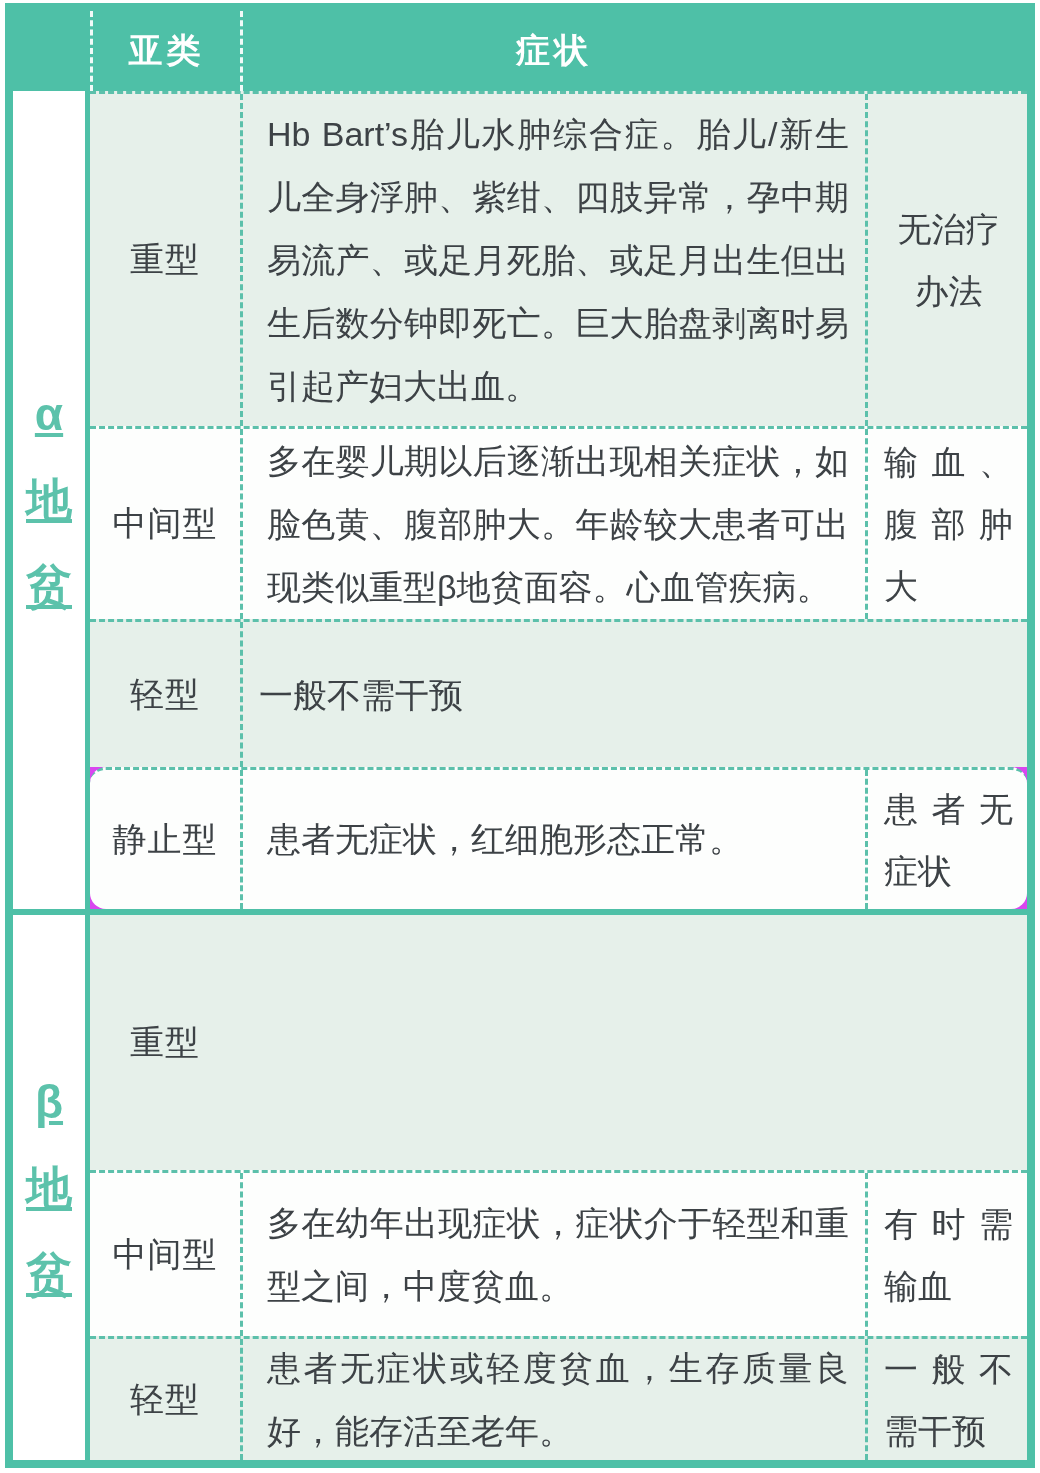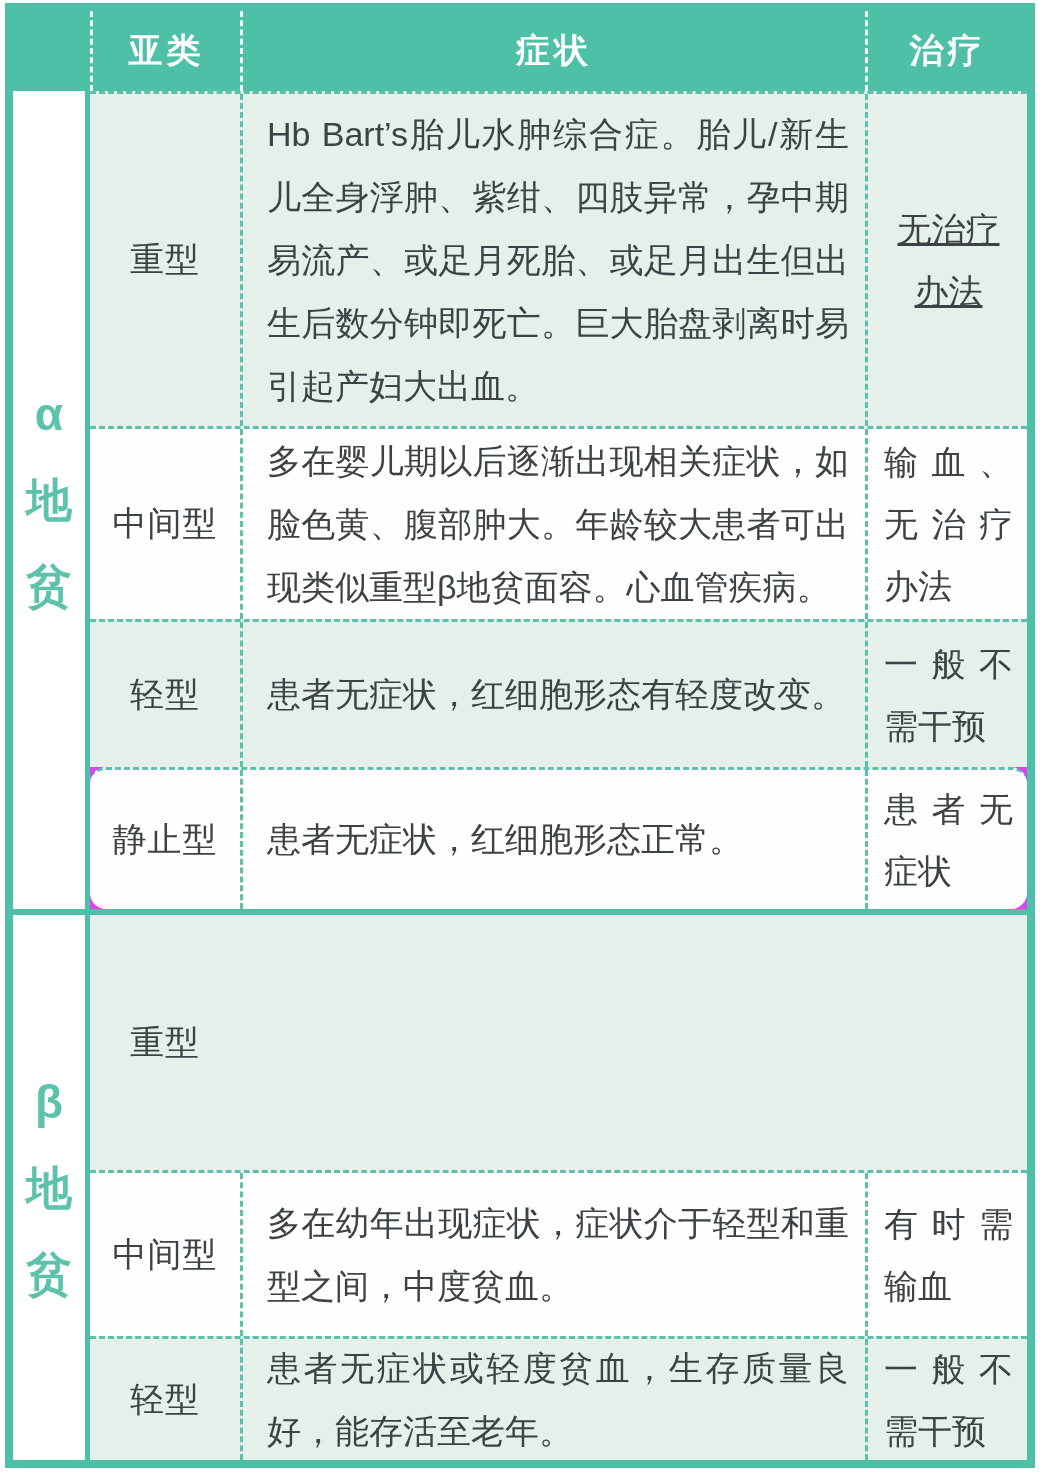--- a/index.html
+++ b/index.html
@@ -64,20 +64,21 @@
     justify-content: center;
   }
   .group-label {
     width: 52px;
     text-align: center;
     word-break: break-all;
     line-height: 86px;
     font-size: 46px;
     font-weight: bold;
     color: var(--group-text);
+    text-decoration: underline;
   }
   .rows { flex: 1; display: flex; flex-direction: column; }
   .row { display: flex; border-top: 3px dashed var(--dash); }
   .section.beta .row:first-child { border-top: none; }
   .row.green { background: var(--row-alt); }
   .row.white { background: var(--row-white); }
   .r1 { height: 335px; }
   .r2 { height: 193px; }
   .r3 { height: 148px; }
   .r4 { height: 142px; border-radius: 16px; }
@@ -111,32 +112,31 @@
     border-left: 3px dashed var(--dash);
     display: flex;
     align-items: center;
     padding: 6px 14px 6px 16px;
   }
   .treatment p {
     width: 100%;
     text-align: justify;
     line-height: 62px;
   }
-  .treatment.center p { text-align: center; text-decoration: underline; }
+  .treatment.center p { text-align: center; }
 </style>
 </head>
 <body>
 
 <div class="table-frame">
 
   <div class="header">
     <div class="h-spacer"></div>
     <div class="h-cell h-subtype">亚类</div>
     <div class="h-cell h-symptom">症状</div>
-    <div class="h-cell h-treatment">治疗</div>
   </div>
 
   <div class="body">
 
     <div class="section alpha">
       <div class="group-cell">
         <div class="group-label">α地贫</div>
       </div>
       <div class="rows">
         <div class="row green r1">
@@ -147,28 +147,25 @@
           <div class="cell treatment center">
               <p>无治疗办法</p>
             </div>
         </div>
         <div class="row white r2">
           <div class="cell subtype">中间型</div>
           <div class="cell symptom">
               <p>多在婴儿期以后逐渐出现相关症状，如脸色黄、腹部肿大。年龄较大患者可出现类似重型β地贫面容。心血管疾病。</p>
             </div>
           <div class="cell treatment">
-              <p>输血、无治疗办法</p>
+              <p>输血、腹部肿大</p>
             </div>
         </div>
         <div class="row green r3">
           <div class="cell subtype">轻型</div>
-          <div class="cell symptom">
-              <p>患者无症状，红细胞形态有轻度改变。</p>
-            </div>
           <div class="cell treatment">
               <p>一般不需干预</p>
             </div>
         </div>
         <div class="row white r4">
           <div class="cell subtype">静止型</div>
           <div class="cell symptom">
               <p>患者无症状，红细胞形态正常。</p>
             </div>
           <div class="cell treatment">

